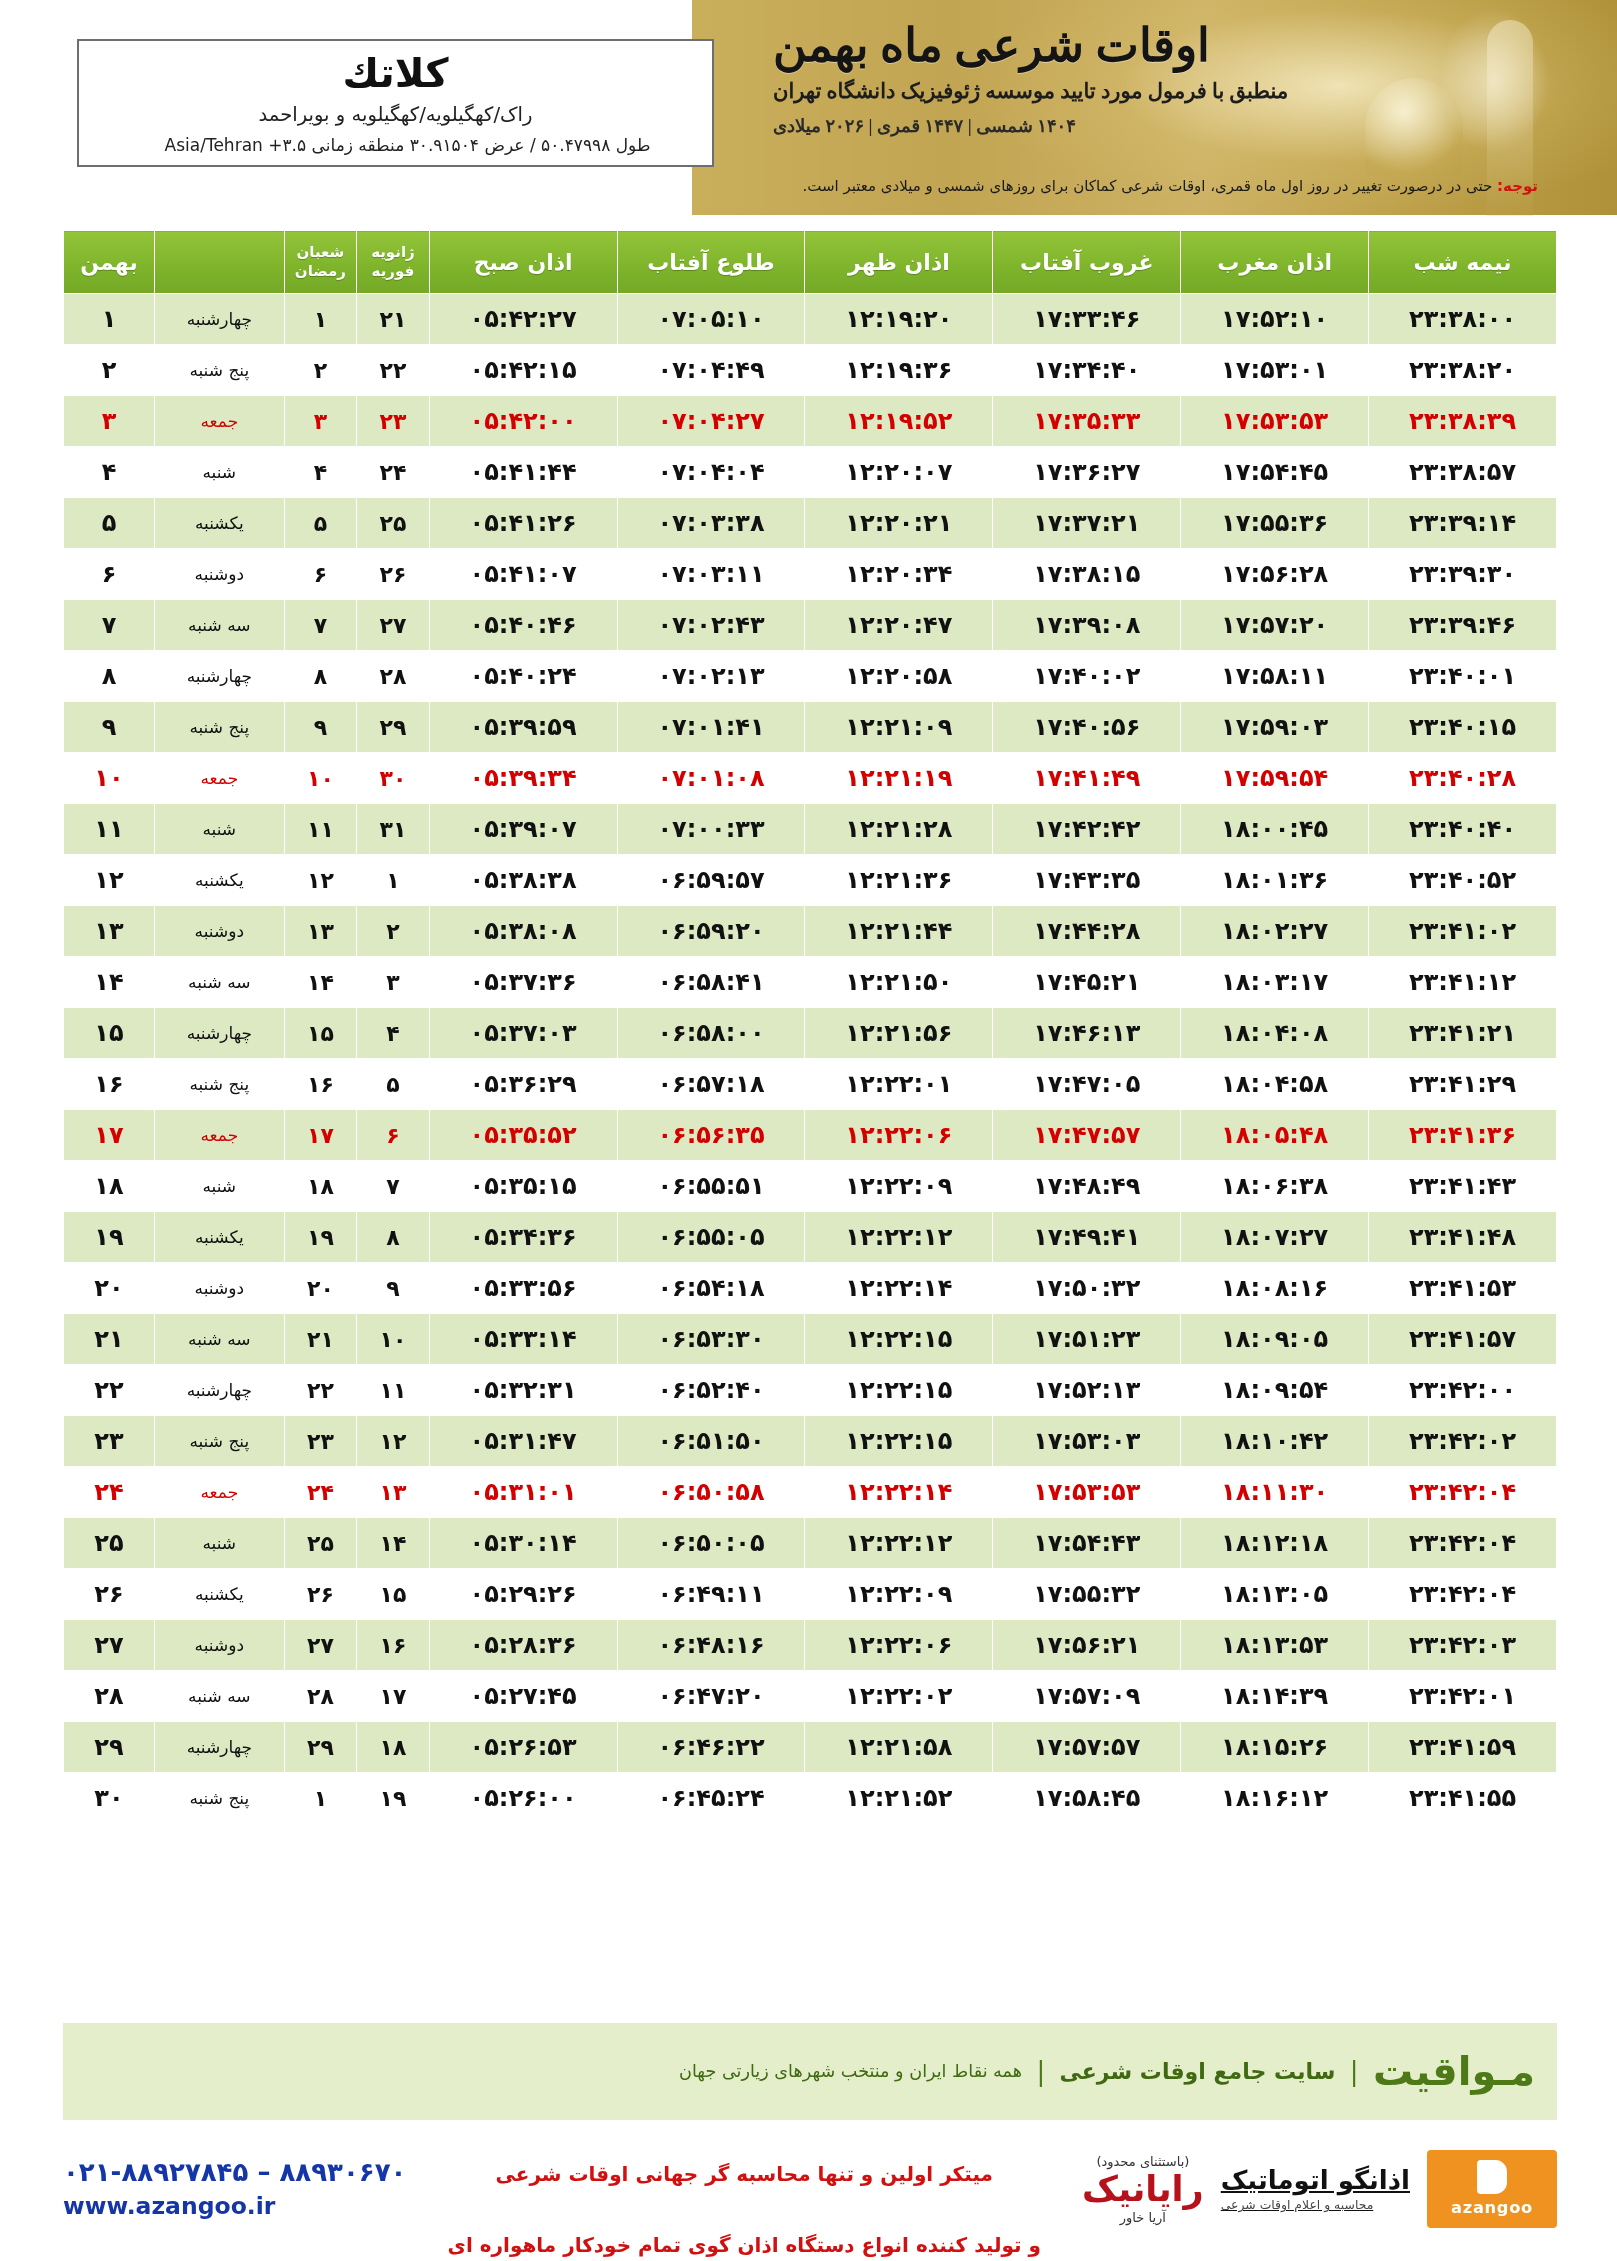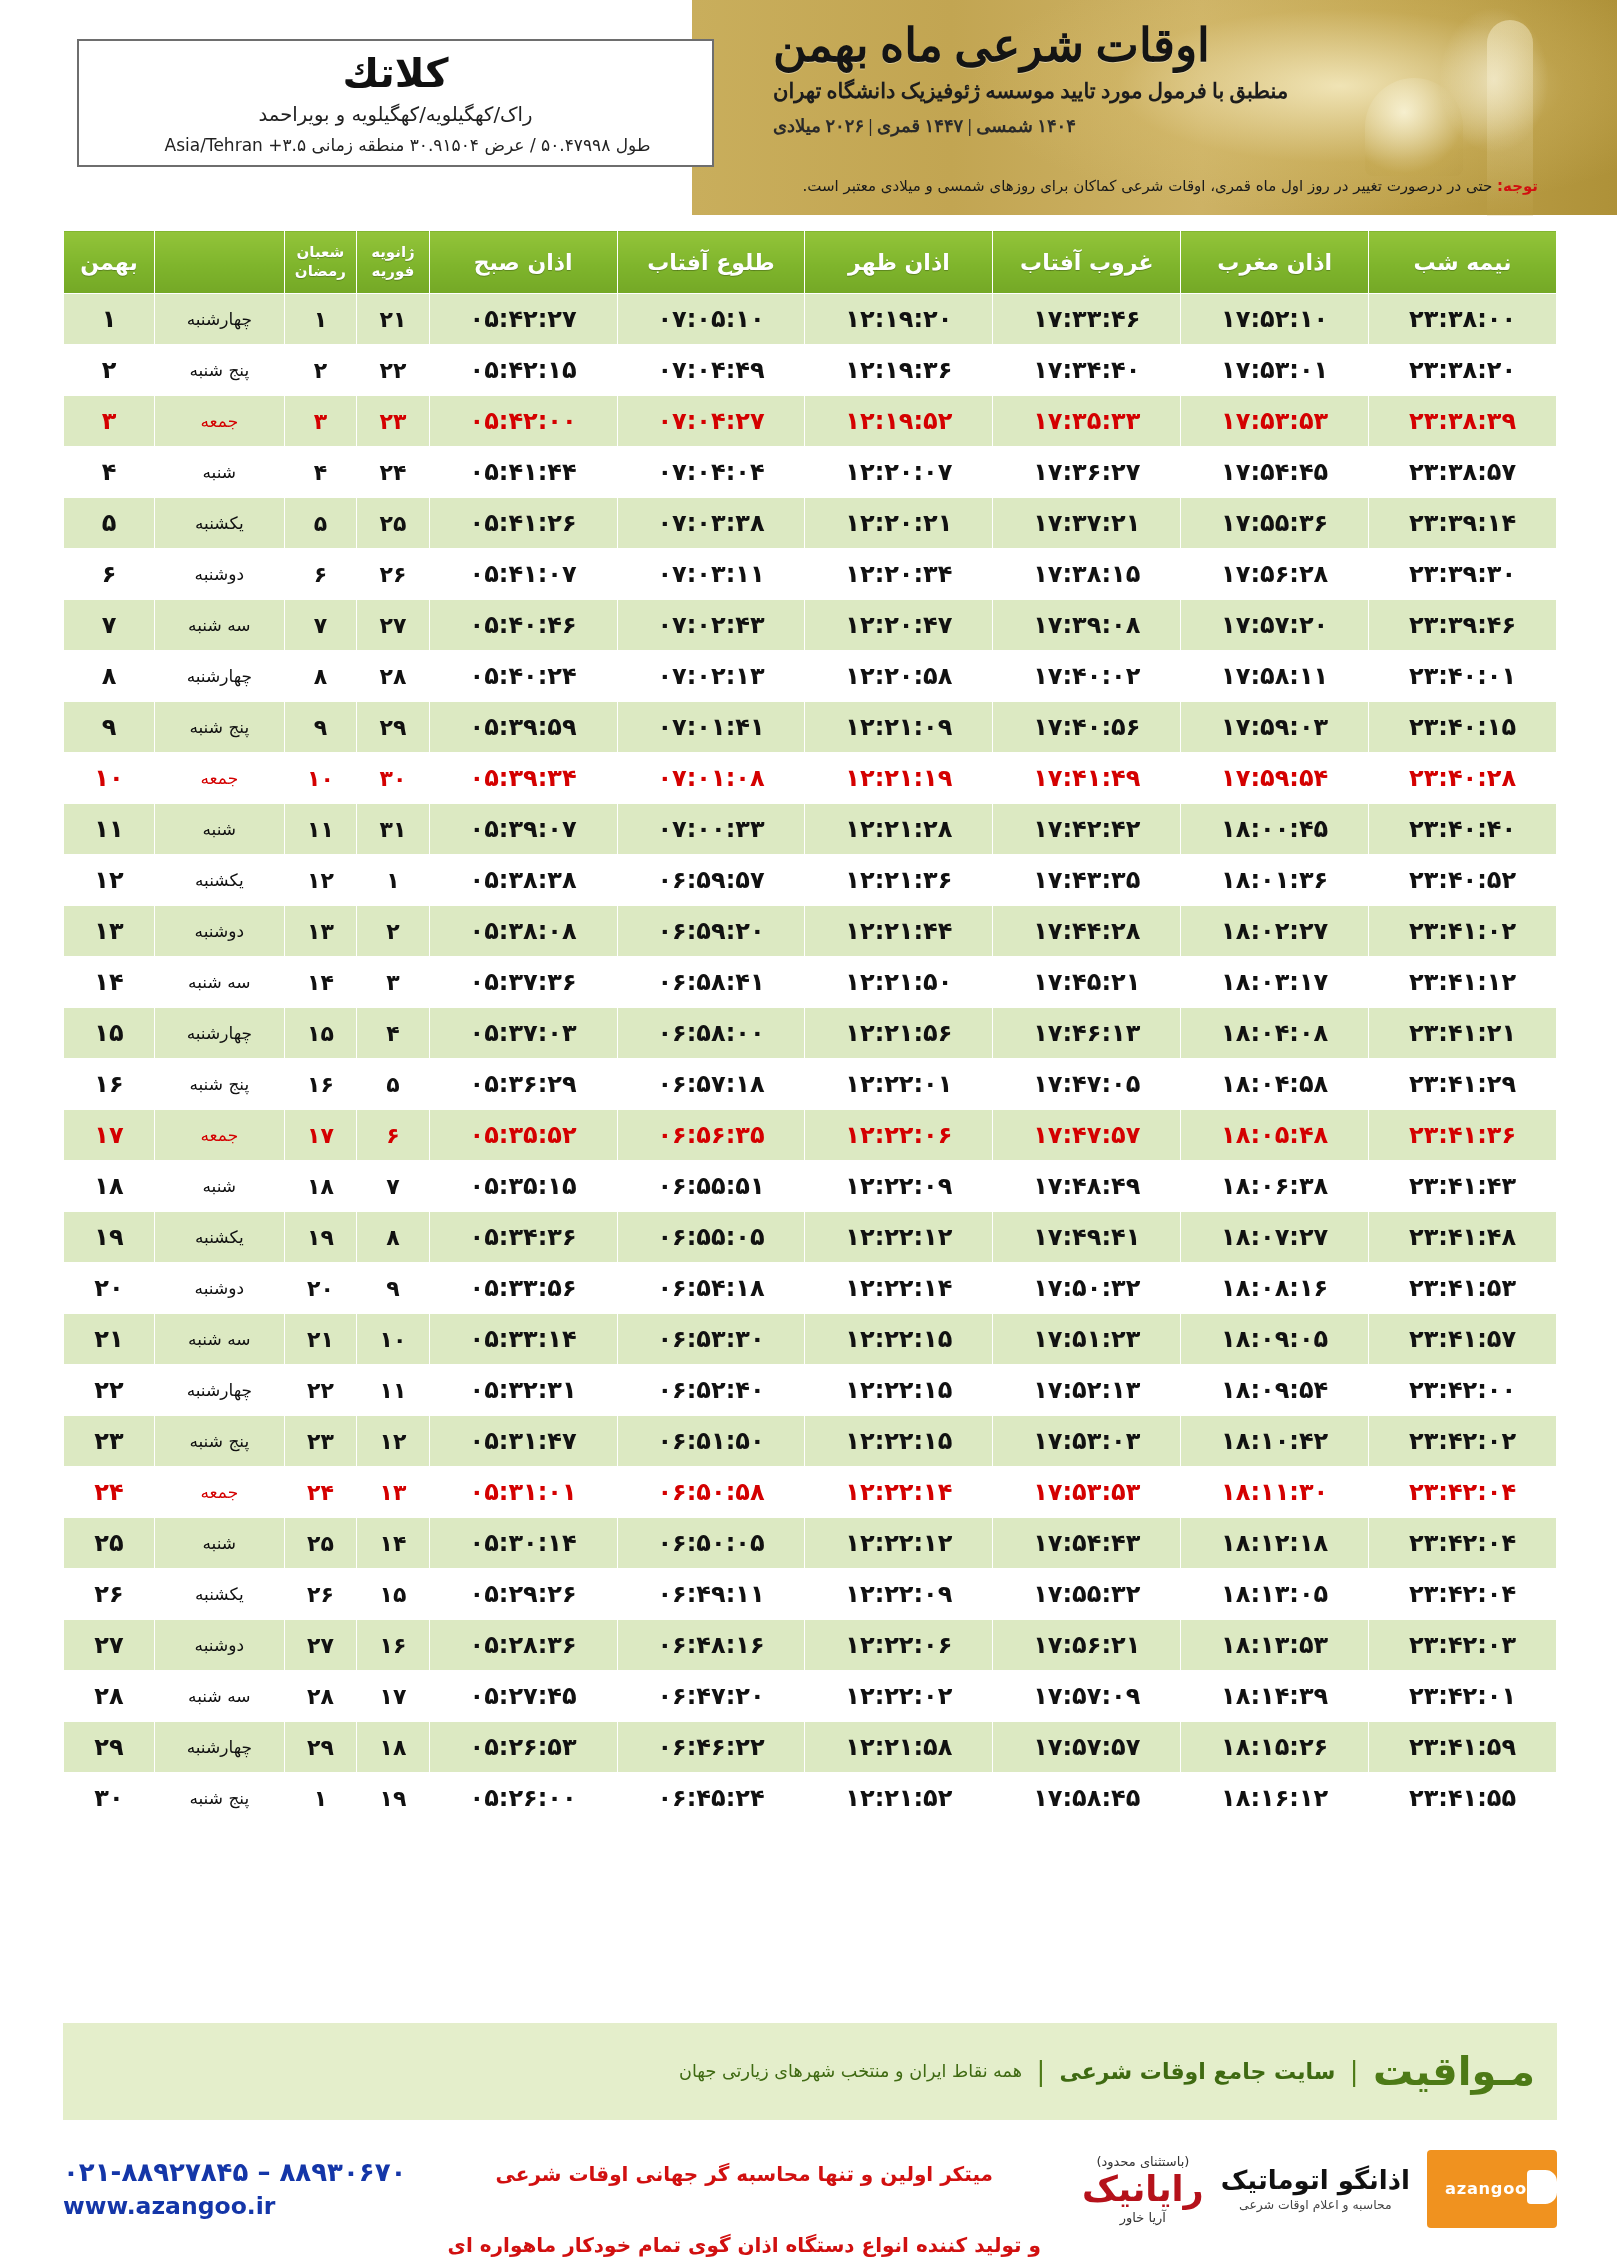--- a/index.html
+++ b/index.html
@@ -119,34 +119,34 @@
   .fg-tag2{font-size:17.6px;color:#3f6a12;}
   .fg-left{padding-left:26px;}
   .fg-site{font-size:40px;color:#3d7d16;font-weight:bold;font-family:"DejaVu Sans",sans-serif;}
   .footer-bottom{
     position:absolute;left:63px;top:117px;width:1494px;height:121px;
     display:flex;align-items:center;justify-content:space-between;direction:rtl;
   }
   .fb-logos{display:flex;align-items:center;gap:17px;}
   .logo-azangoo{
     width:130px;height:78px;background:#f0921f;border-radius:3.9px;
-    display:flex;flex-direction:row;align-items:center;justify-content:flex-start;color:#fff;
+    display:flex;flex-direction:column;align-items:center;justify-content:center;color:#fff;
     position:relative;
   }
   .logo-azangoo .speaker{
     width:30px;height:34px;background:#ffffff;border-radius:3.9px 11.7px 11.7px 3.9px;margin-bottom:3.9px;
   }
   .logo-azangoo .lbl{font-size:16.3px;font-weight:bold;letter-spacing:0.7px;}
   .logo-rayaneek{
     text-align:center;color:#b5121b;
   }
   .logo-rayaneek .big{font-size:35px;font-weight:bold;}
   .logo-rayaneek .small{font-size:13px;color:#333;margin-top:1.3px;}
   .logo-azan-auto{
-    text-align:center;color:#111;
+    text-align:left;color:#111;text-decoration:underline;
   }
   .logo-azan-auto .ln1{font-size:26px;font-weight:bold;}
   .logo-azan-auto .ln2{font-size:12.4px;color:#444;margin-top:2.6px;}
   .fb-mid{text-align:center;direction:rtl;color:#d11010;}
   .fb-mid div{font-size:20px;font-weight:bold;line-height:1.5;margin-top:41px;}
   .fb-contact{text-align:left;direction:ltr;color:#1436a8;}
   .fb-contact .phone{font-size:26px;font-weight:bold;}
   .fb-contact .site{font-size:23.5px;font-weight:bold;margin-top:5.2px;}
 </style>
 </head>

